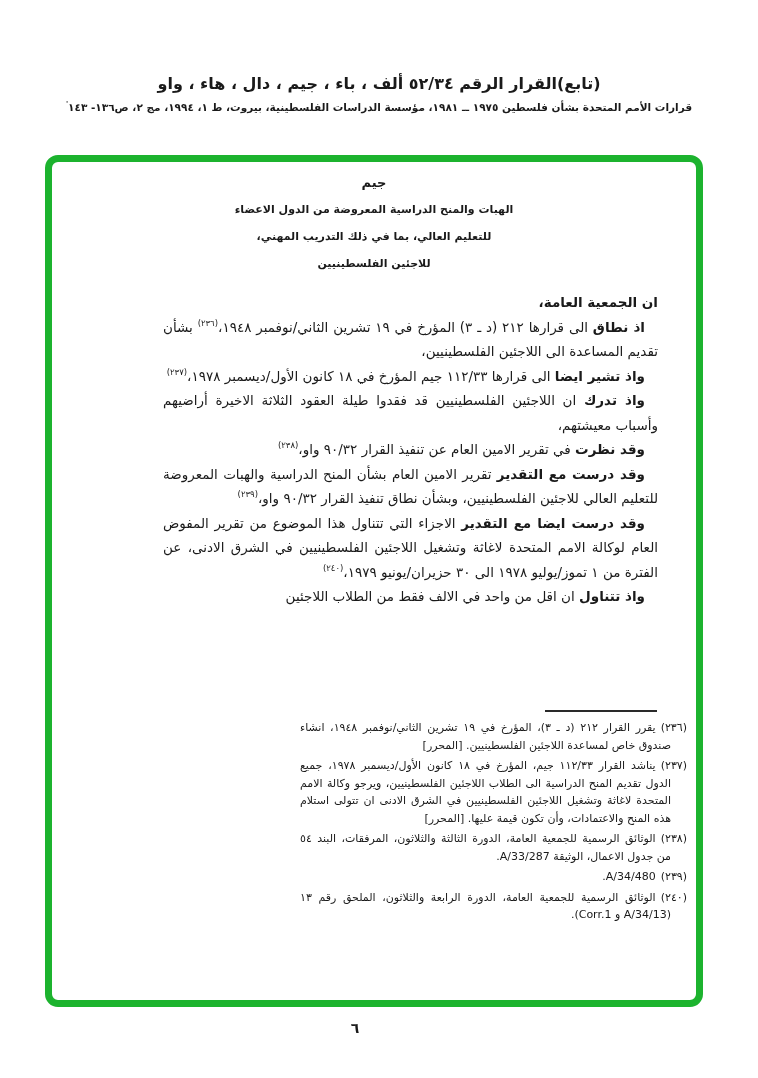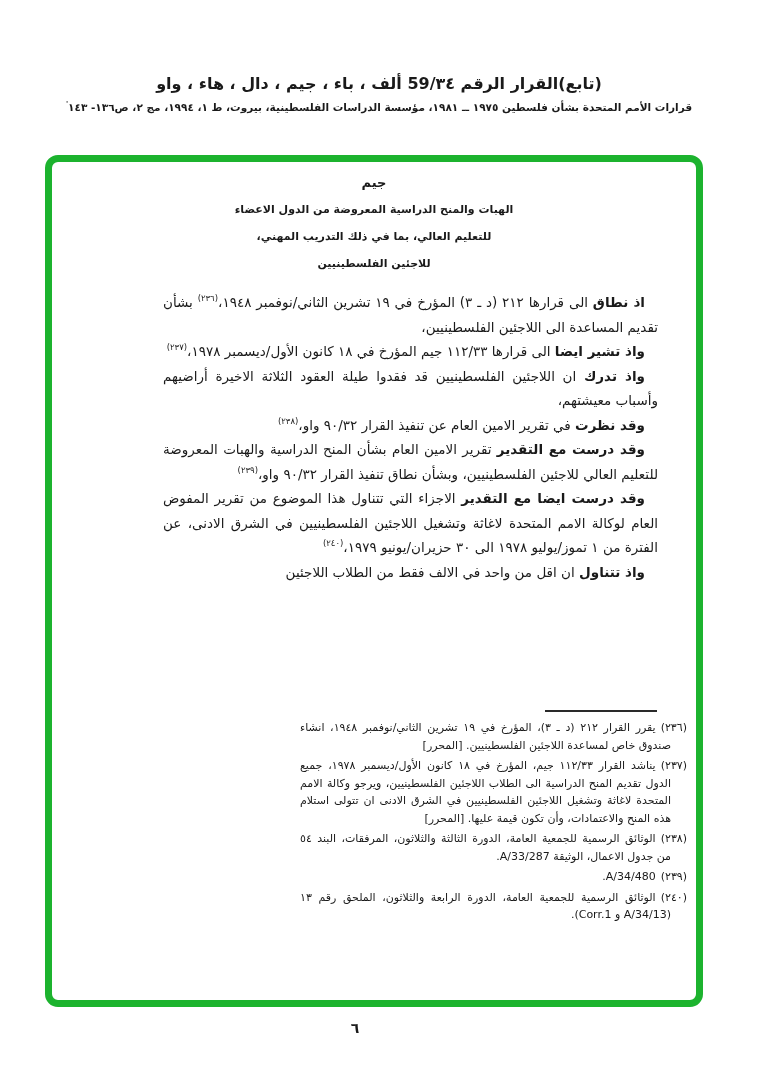--- a/index.html
+++ b/index.html
@@ -38,36 +38,37 @@
   
   .page-number{
     position:absolute;top:1020px;left:0;width:710px;text-align:center;
     font-size:14px;font-weight:700;
   }
 </style>
 </head>
 <body>
 
 <div class="page-header">
-  <div class="hdr-line1">(تابع)القرار الرقم 59/٣٤ ألف ، باء ، جيم ، دال ، هاء ، واو</div>
+  <div class="hdr-line1">(تابع)القرار الرقم ٥٢/٣٤ ألف ، باء ، جيم ، دال ، هاء ، واو</div>
   <div class="hdr-line2"><span>قرارات الأمم المتحدة بشأن فلسطين ١٩٧٥ ــ ١٩٨١، مؤسسة الدراسات الفلسطينية، بيروت، ط ١، ١٩٩٤، مج ٢، ص١٣٦- ١٤٣</span><sup>'</sup></div>
 </div>
 
 <div class="frame">
   <div class="frame-content">
 
     <div class="section-letter">جيم</div>
 
     <div class="doc-title">
       <div>الهبات والمنح الدراسية المعروضة من الدول الاعضاء</div>
       <div>للتعليم العالي، بما في ذلك التدريب المهني،</div>
       <div>للاجئين الفلسطينيين</div>
     </div>
 
     <div class="body-block">
+      <p class="par flush"><b>ان الجمعية العامة،</b></p>
 
       <p class="par"><b>اذ نطاق</b><span> الى قرارها ٢١٢ (د ـ ٣) المؤرخ في ١٩ تشرين الثاني/نوفمبر ١٩٤٨،</span><sup class="ref">(٢٣٦)</sup><span> بشأن تقديم المساعدة الى اللاجئين الفلسطينيين،</span></p>
 
       <p class="par"><b>واذ تشير ايضا</b><span> الى قرارها ١١٢/٣٣ جيم المؤرخ في ١٨ كانون الأول/ديسمبر ١٩٧٨،</span><sup class="ref">(٢٣٧)</sup></p>
 
       <p class="par"><b>واذ تدرك</b><span> ان اللاجئين الفلسطينيين قد فقدوا طيلة العقود الثلاثة الاخيرة أراضيهم وأسباب معيشتهم،</span></p>
 
       <p class="par"><b>وقد نظرت</b><span> في تقرير الامين العام عن تنفيذ القرار ٩٠/٣٢ واو،</span><sup class="ref">(٢٣٨)</sup></p>
 
       <p class="par"><b>وقد درست مع التقدير</b><span> تقرير الامين العام بشأن المنح الدراسية والهبات المعروضة للتعليم العالي للاجئين الفلسطينيين، وبشأن نطاق تنفيذ القرار ٩٠/٣٢ واو،</span><sup class="ref">(٢٣٩)</sup></p>

